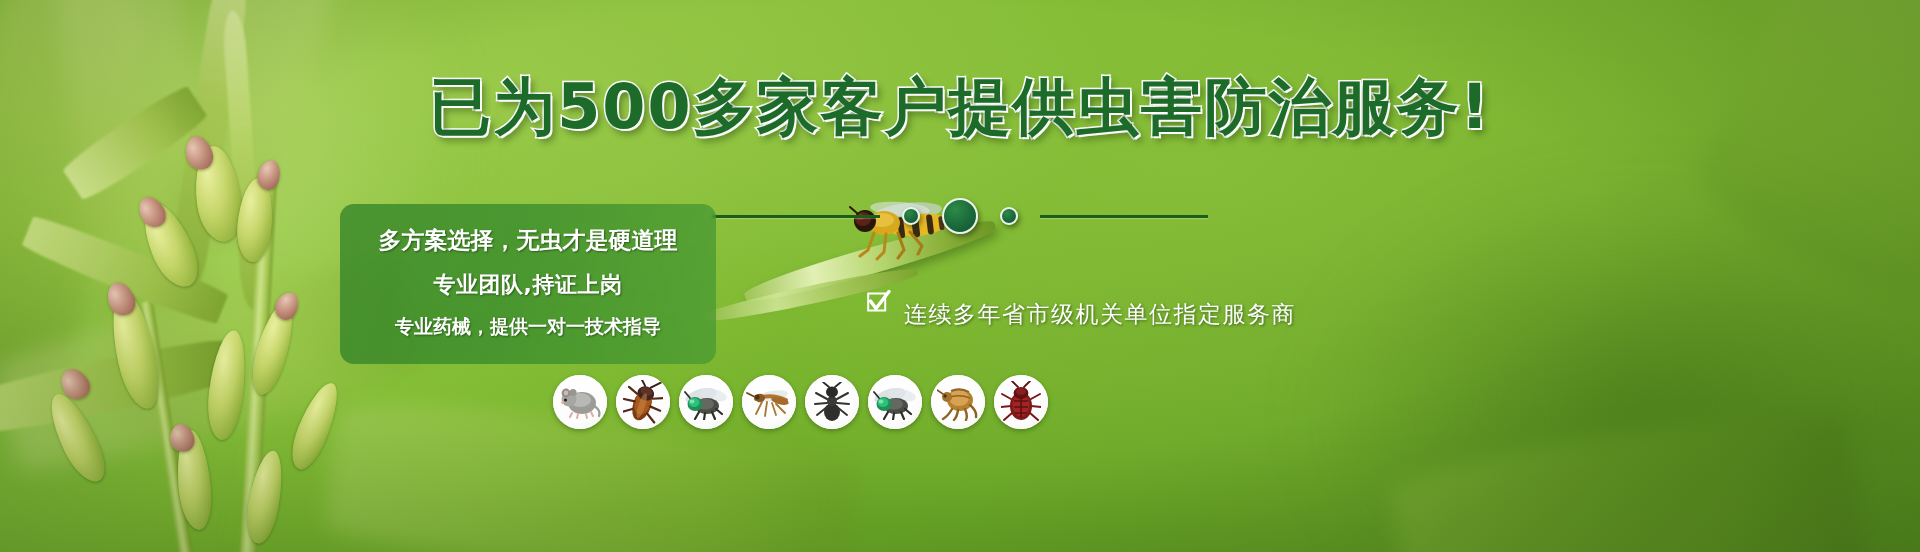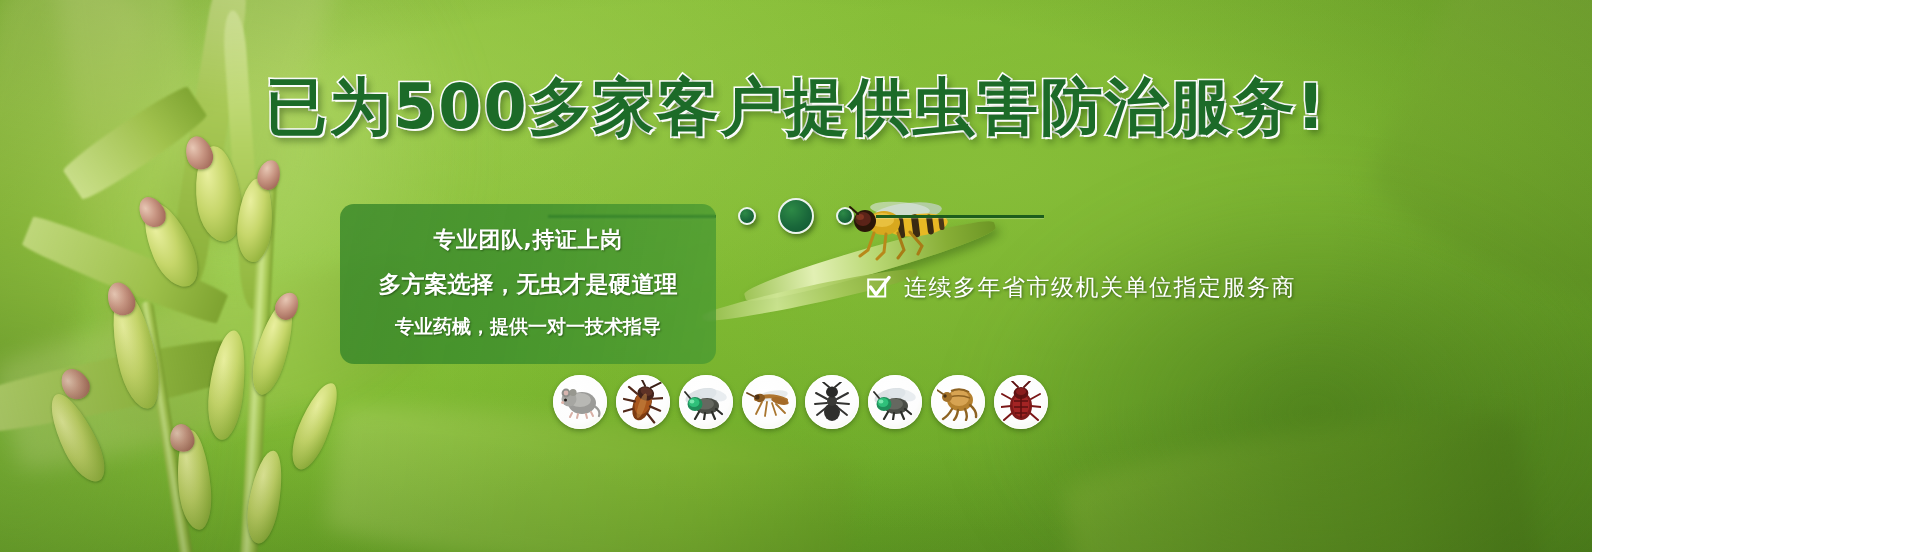--- a/index.html
+++ b/index.html
@@ -4,21 +4,21 @@
 <style>
   * { box-sizing: border-box; margin: 0; padding: 0; }
   html, body {
     width: 1920px; height: 552px;
     overflow: hidden;
     font-family: "Liberation Sans", "DejaVu Sans", sans-serif;
   }
 
   #banner {
     position: relative;
-    width: 1592px; height: 552px;
+    width: 1920px; height: 552px;
     overflow: hidden;
     background: #6fb02a;
   }
 
   
   .bg-base {
     position: absolute; inset: 0;
     background:
       radial-gradient(ellipse 60% 90% at 4% 55%,  rgba(150,205,70,.85) 0%, rgba(120,180,45,0) 62%),
       radial-gradient(ellipse 48% 70% at 26% 16%, rgba(162,206,82,.70) 0%, rgba(140,190,60,0) 66%),
@@ -143,20 +143,21 @@
   #credentials .cred {
     display: flex; align-items: center; gap: 13px;
   }
   #credentials .cred-label {
     color: #ffffff;
     font-size: 23px;
     letter-spacing: 1.5px;
     white-space: nowrap;
     text-shadow: 1px 1px 3px rgba(18,46,6,.60);
     font-family: Liberation Mono, monospace;
+    margin-top: 27px;
   }
   .check-box { flex: 0 0 auto; width: 25px; height: 25px; }
 
   
   #pest-strip {
     position: absolute; left: 553px; top: 375px;
     display: flex; align-items: center; gap: 9px;
   }
   .pest {
     position: relative;
@@ -274,22 +275,22 @@
 
   <div id="divider">
     <span class="rule"></span>
     <span class="dot small"></span>
     <span class="dot big"></span>
     <span class="dot small"></span>
     <span class="rule"></span>
   </div>
 
   <div id="claims-panel">
+    <div class="claim c1">多方案选择，无虫才是硬道理</div>
     <div class="claim c0">专业团队,持证上岗</div>
-    <div class="claim c1">多方案选择，无虫才是硬道理</div>
     <div class="claim c2">专业药械，提供一对一技术指导</div>
   </div>
 
   <div id="credentials">
     <div class="cred">
       <span class="check-box">
         <svg width="25" height="25" viewBox="0 0 25 25" aria-hidden="true">
           <rect x="2.2" y="4.5" width="17" height="17" fill="none" stroke="#ffffff" stroke-width="2"></rect>
           <path d="M4.5 12 L10 19.5 L23 2.5" fill="none" stroke="#ffffff" stroke-width="3.4" stroke-linecap="round" stroke-linejoin="round"></path>
         </svg>

